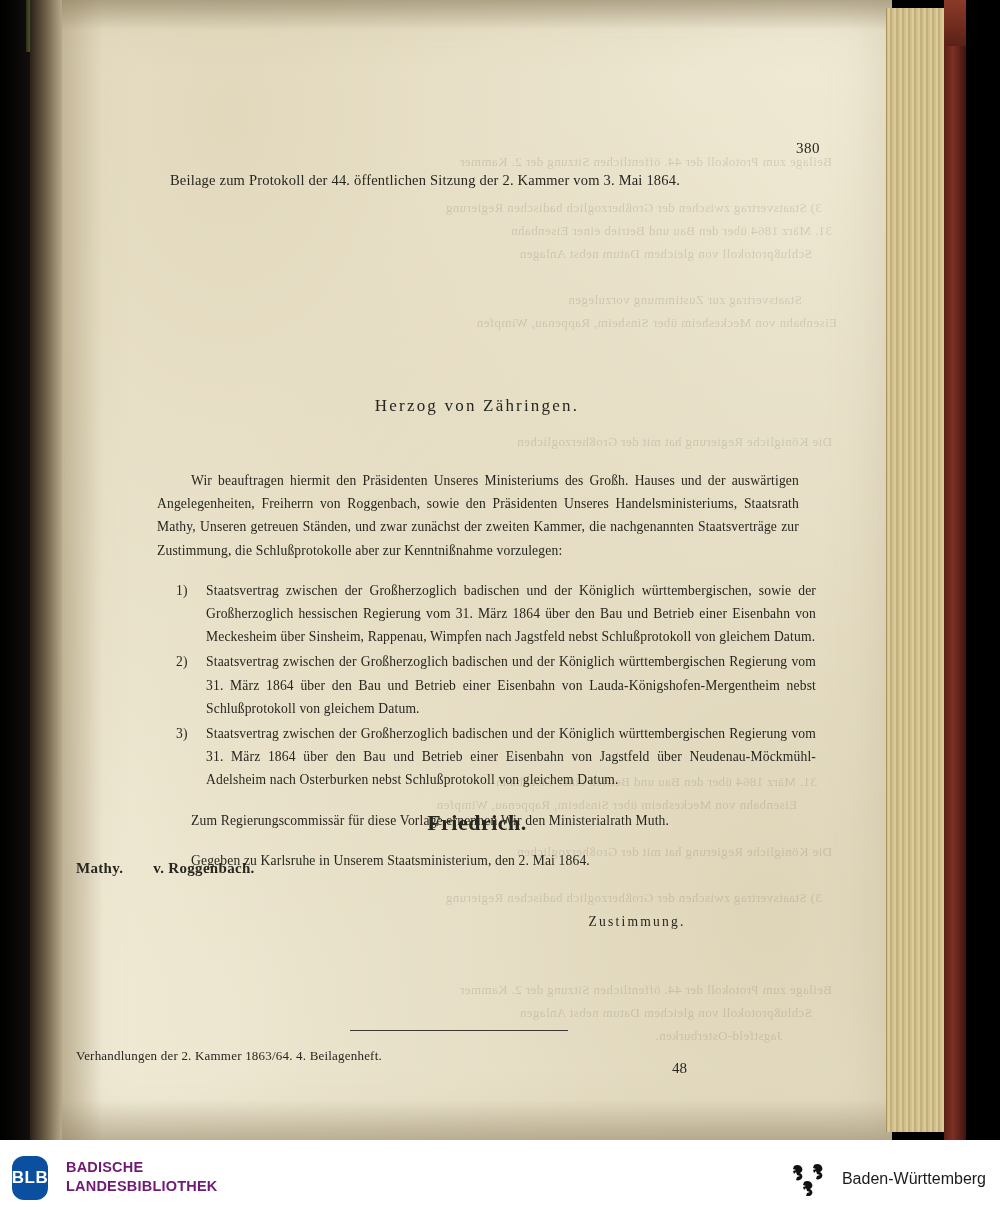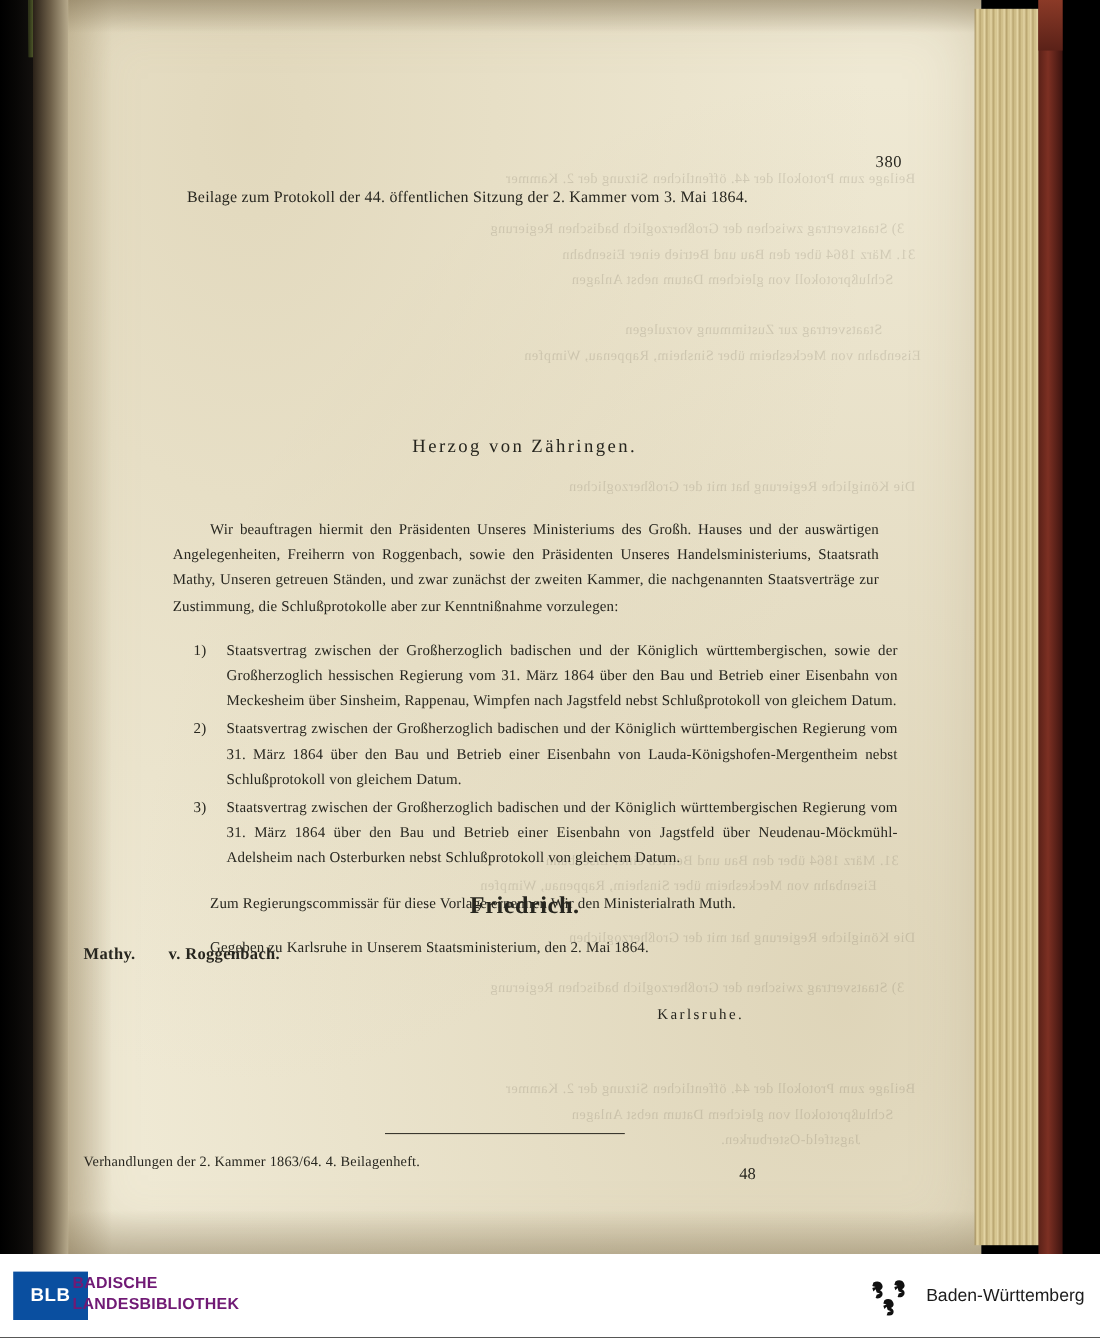--- a/index.html
+++ b/index.html
@@ -286,31 +286,32 @@
     left: 0;
     top: 1140px;
     width: 1000px;
     height: 76px;
     background: #ffffff;
   }
   .blb-logo {
     position: absolute;
     left: 12px;
     top: 16px;
-    width: 68px;
+    width: 36px;
     height: 44px;
     background: #0a4fa0;
     color: #fff;
     font-family: "Liberation Sans", sans-serif;
     font-weight: 700;
     font-size: 17px;
     letter-spacing: 0.5px;
     display: flex;
     align-items: center;
     justify-content: center;
+    border-radius: 12px;
   }
   .blb-text {
     position: absolute;
     left: 66px;
     top: 18px;
     font-family: "Liberation Sans", sans-serif;
     font-size: 14.5px;
     font-weight: 700;
     color: #701a75;
     line-height: 19px;
@@ -390,21 +391,21 @@
       </div>
 
       <div class="signature ink">Friedrich.</div>
 
       <div class="countersign ink">
         <span>Mathy.</span>
         <span>v. Roggenbach.</span>
       </div>
 
       <div class="order-block ink">
-        <div class="l2">Karlsruhe.</div>
+        <div class="l2">Zustimmung.</div>
       </div>
 
       <div class="rule"></div>
 
       <div class="footer-left ink">Verhandlungen der 2. Kammer 1863/64.   4. Beilagenheft.</div>
       <div class="footer-right ink">48</div>
     </div>
   </div>
 
   <div id="bottombar">

